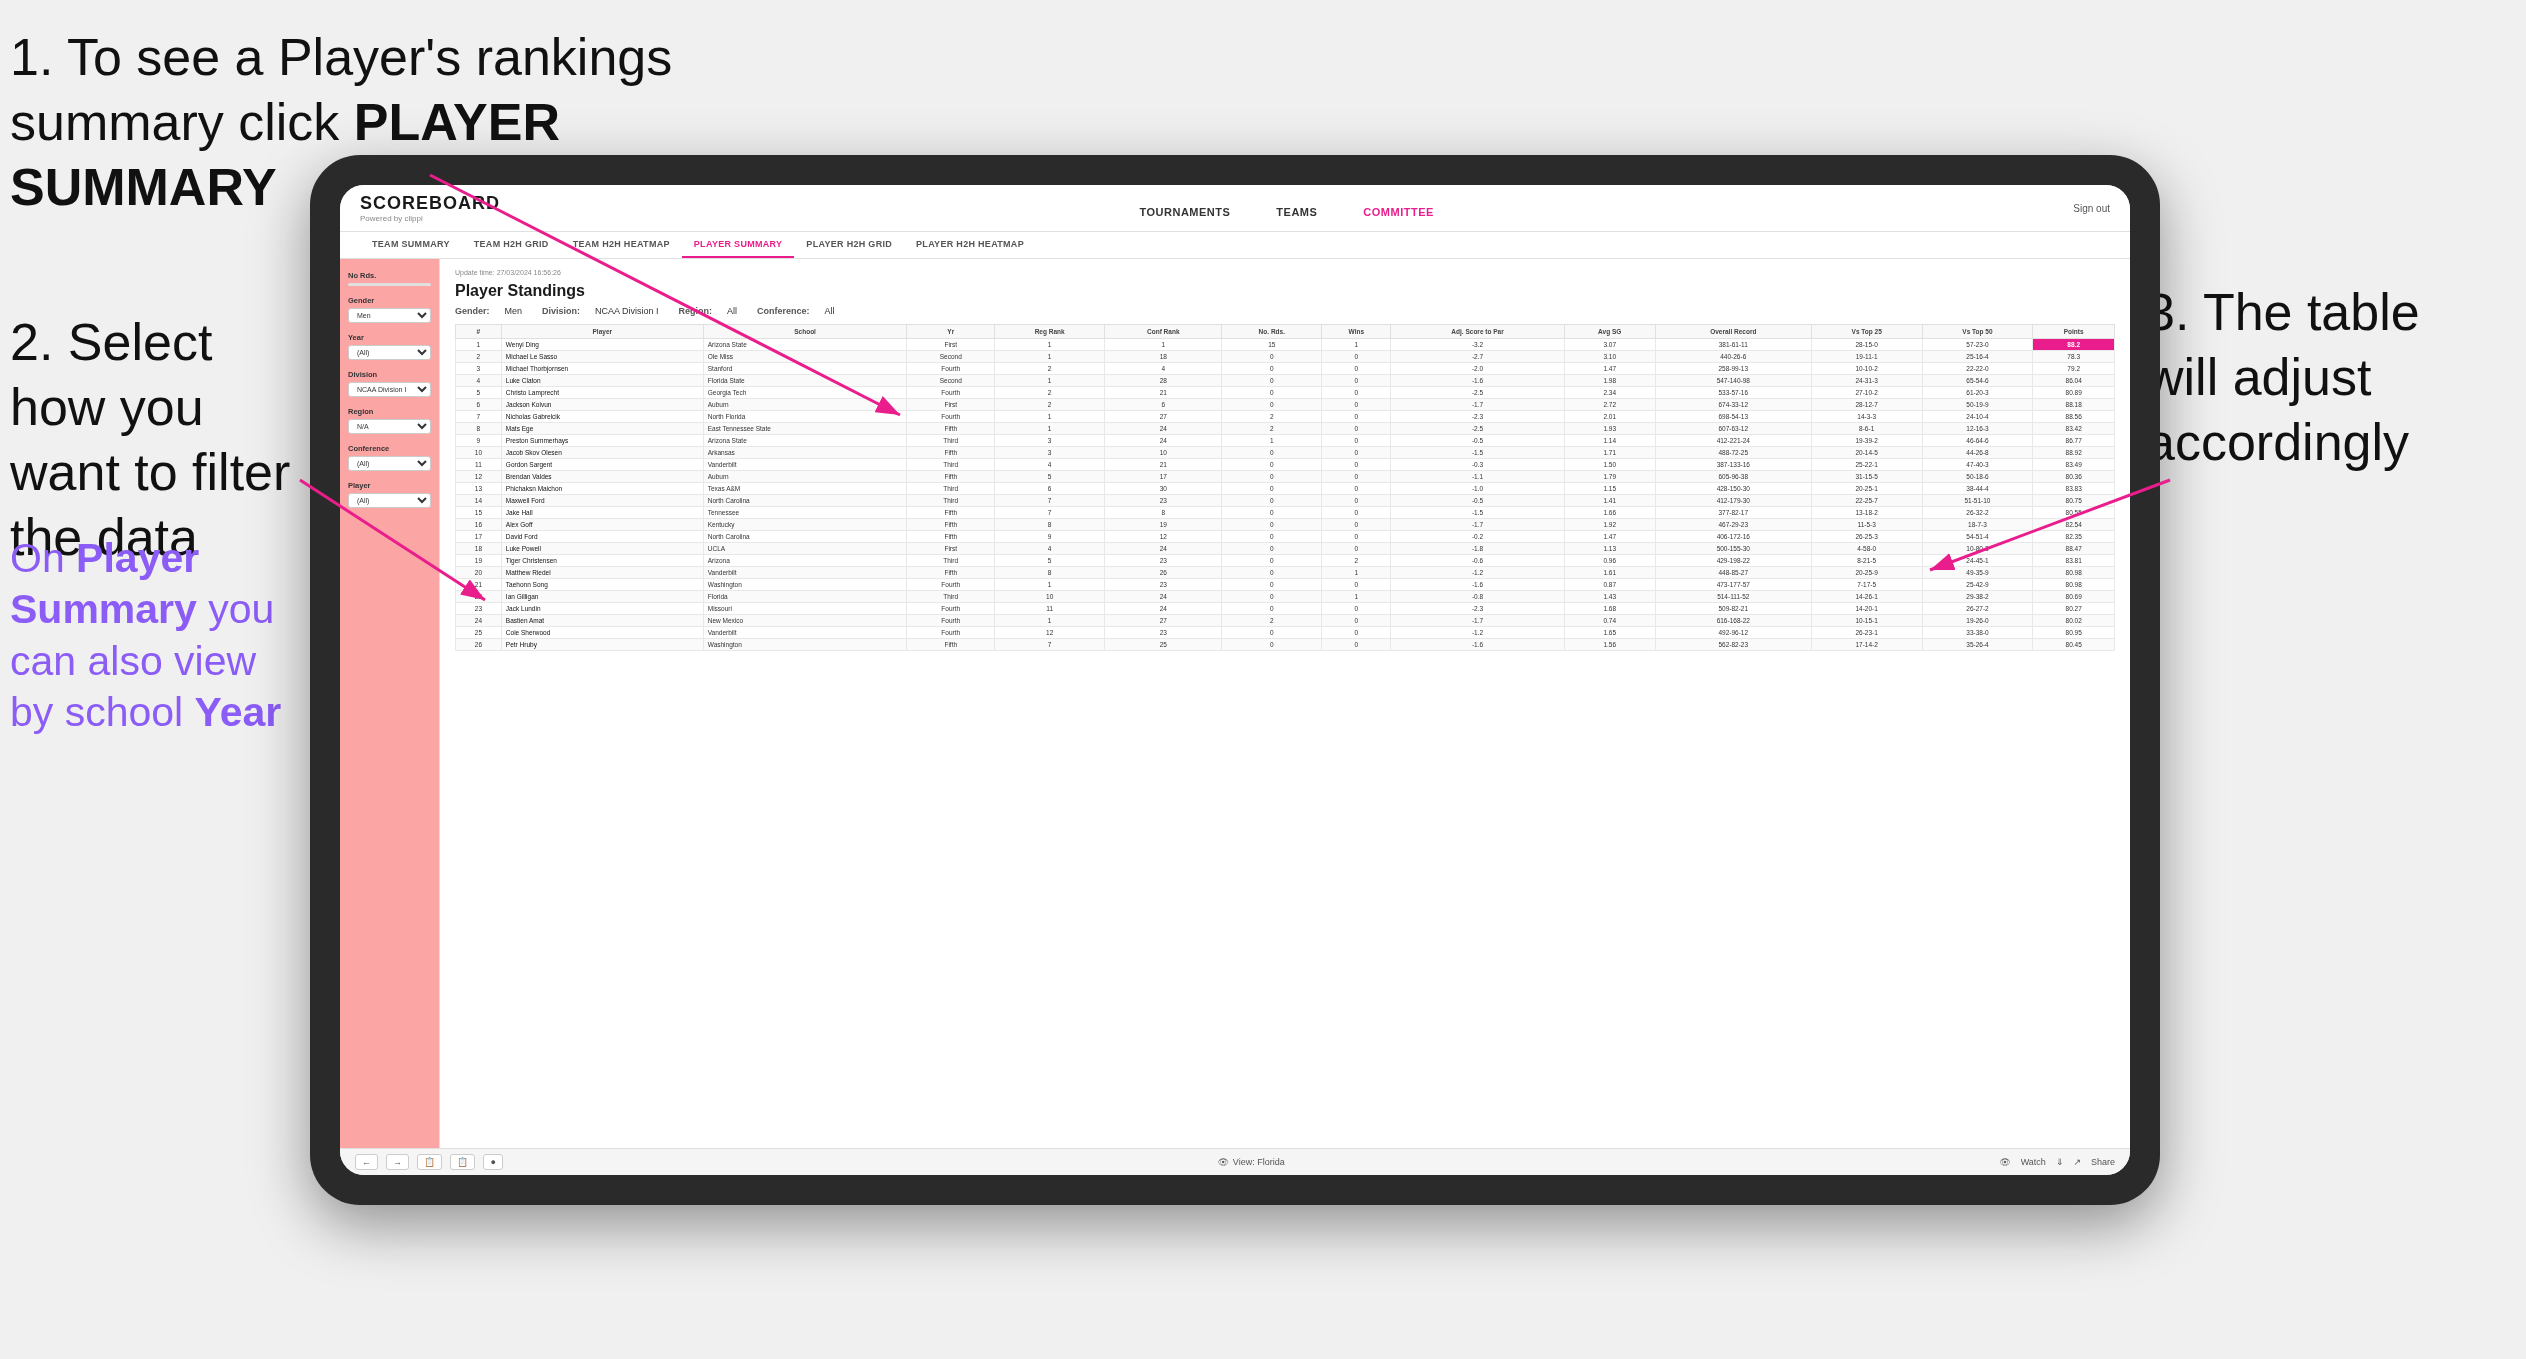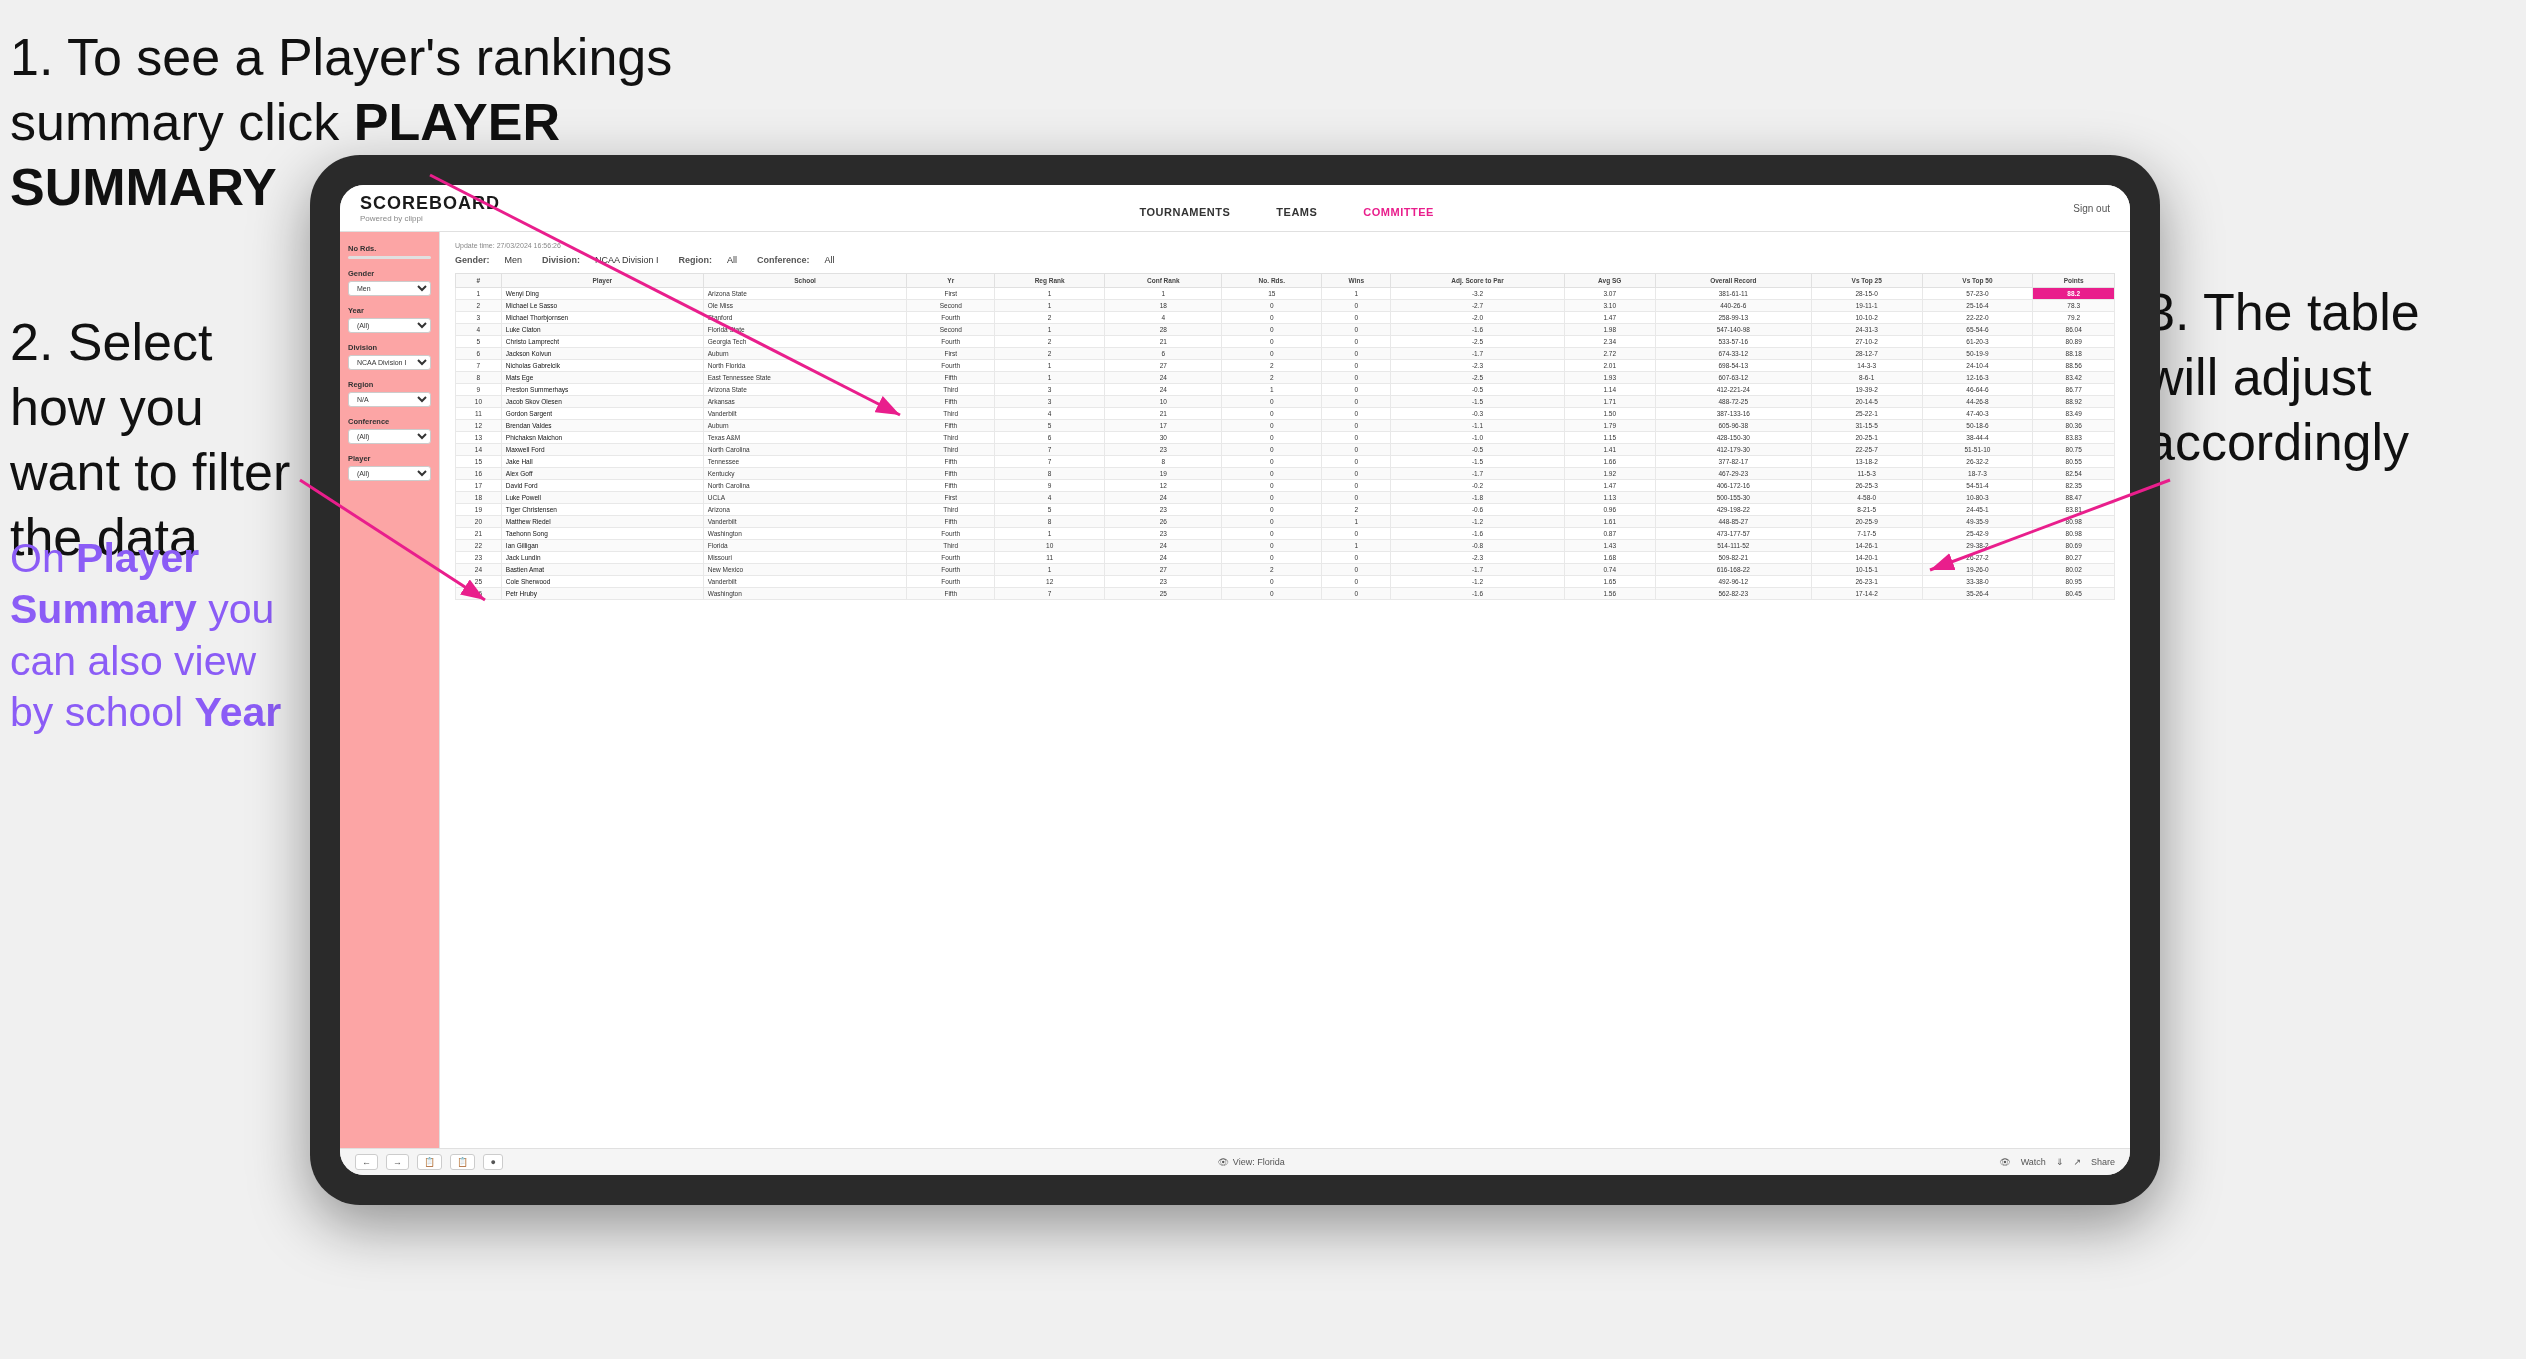--- a/index.html
+++ b/index.html
@@ -329,20 +329,28 @@
         <span class="nav-item">TOURNAMENTS</span>
         <span class="nav-item">TEAMS</span>
         <span class="nav-item active">COMMITTEE</span>
       </div>
 
       <div class="header-actions">
         <span>Sign out</span>
       </div>
     </div>
 
+    <div class="sub-nav">
+      <span class="sub-nav-item">TEAM SUMMARY</span>
+      <span class="sub-nav-item">TEAM H2H GRID</span>
+      <span class="sub-nav-item">TEAM H2H HEATMAP</span>
+      <span class="sub-nav-item active">PLAYER SUMMARY</span>
+      <span class="sub-nav-item">PLAYER H2H GRID</span>
+      <span class="sub-nav-item">PLAYER H2H HEATMAP</span>
+    </div>
 
     <div class="main-content">
 
       <div class="sidebar-filters">
         <div class="filter-group">
           <div class="filter-label">No Rds.</div>
           <div class="filter-slider"></div>
         </div>
         <div class="filter-group">
           <div class="filter-label">Gender</div>
@@ -378,20 +386,21 @@
           <div class="filter-label">Player</div>
           <select class="filter-select">
             <option>(All)</option>
           </select>
         </div>
       </div>
 
       <div class="table-area">
         <div class="table-header-section">
           <div class="update-time">Update time: 27/03/2024 16:56:26</div>
+          <div class="table-title">Player Standings</div>
           <div class="table-filters-row">
             <div class="filter-pill">
               <span>Gender:</span>
               <span>Men</span>
             </div>
             <div class="filter-pill">
               <span>Division:</span>
               <span>NCAA Division I</span>
             </div>
             <div class="filter-pill">

